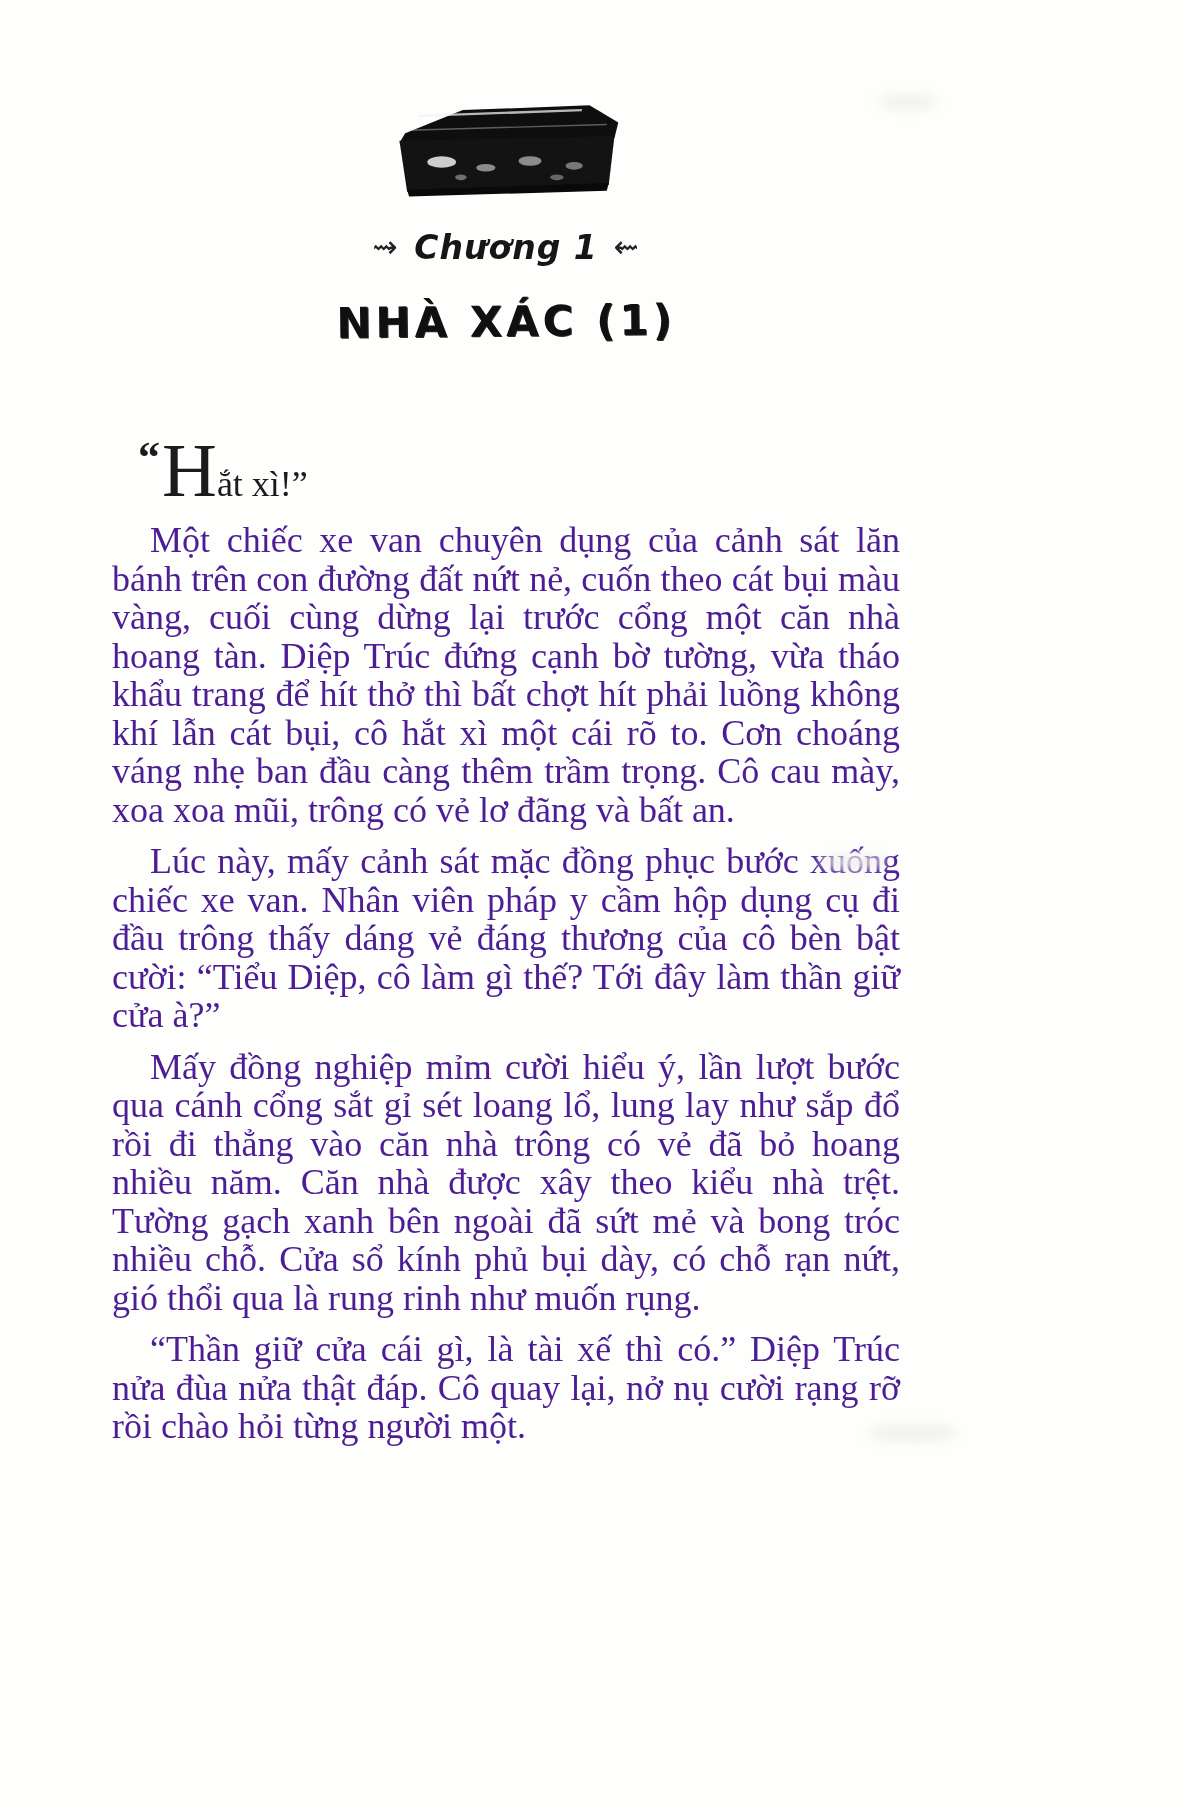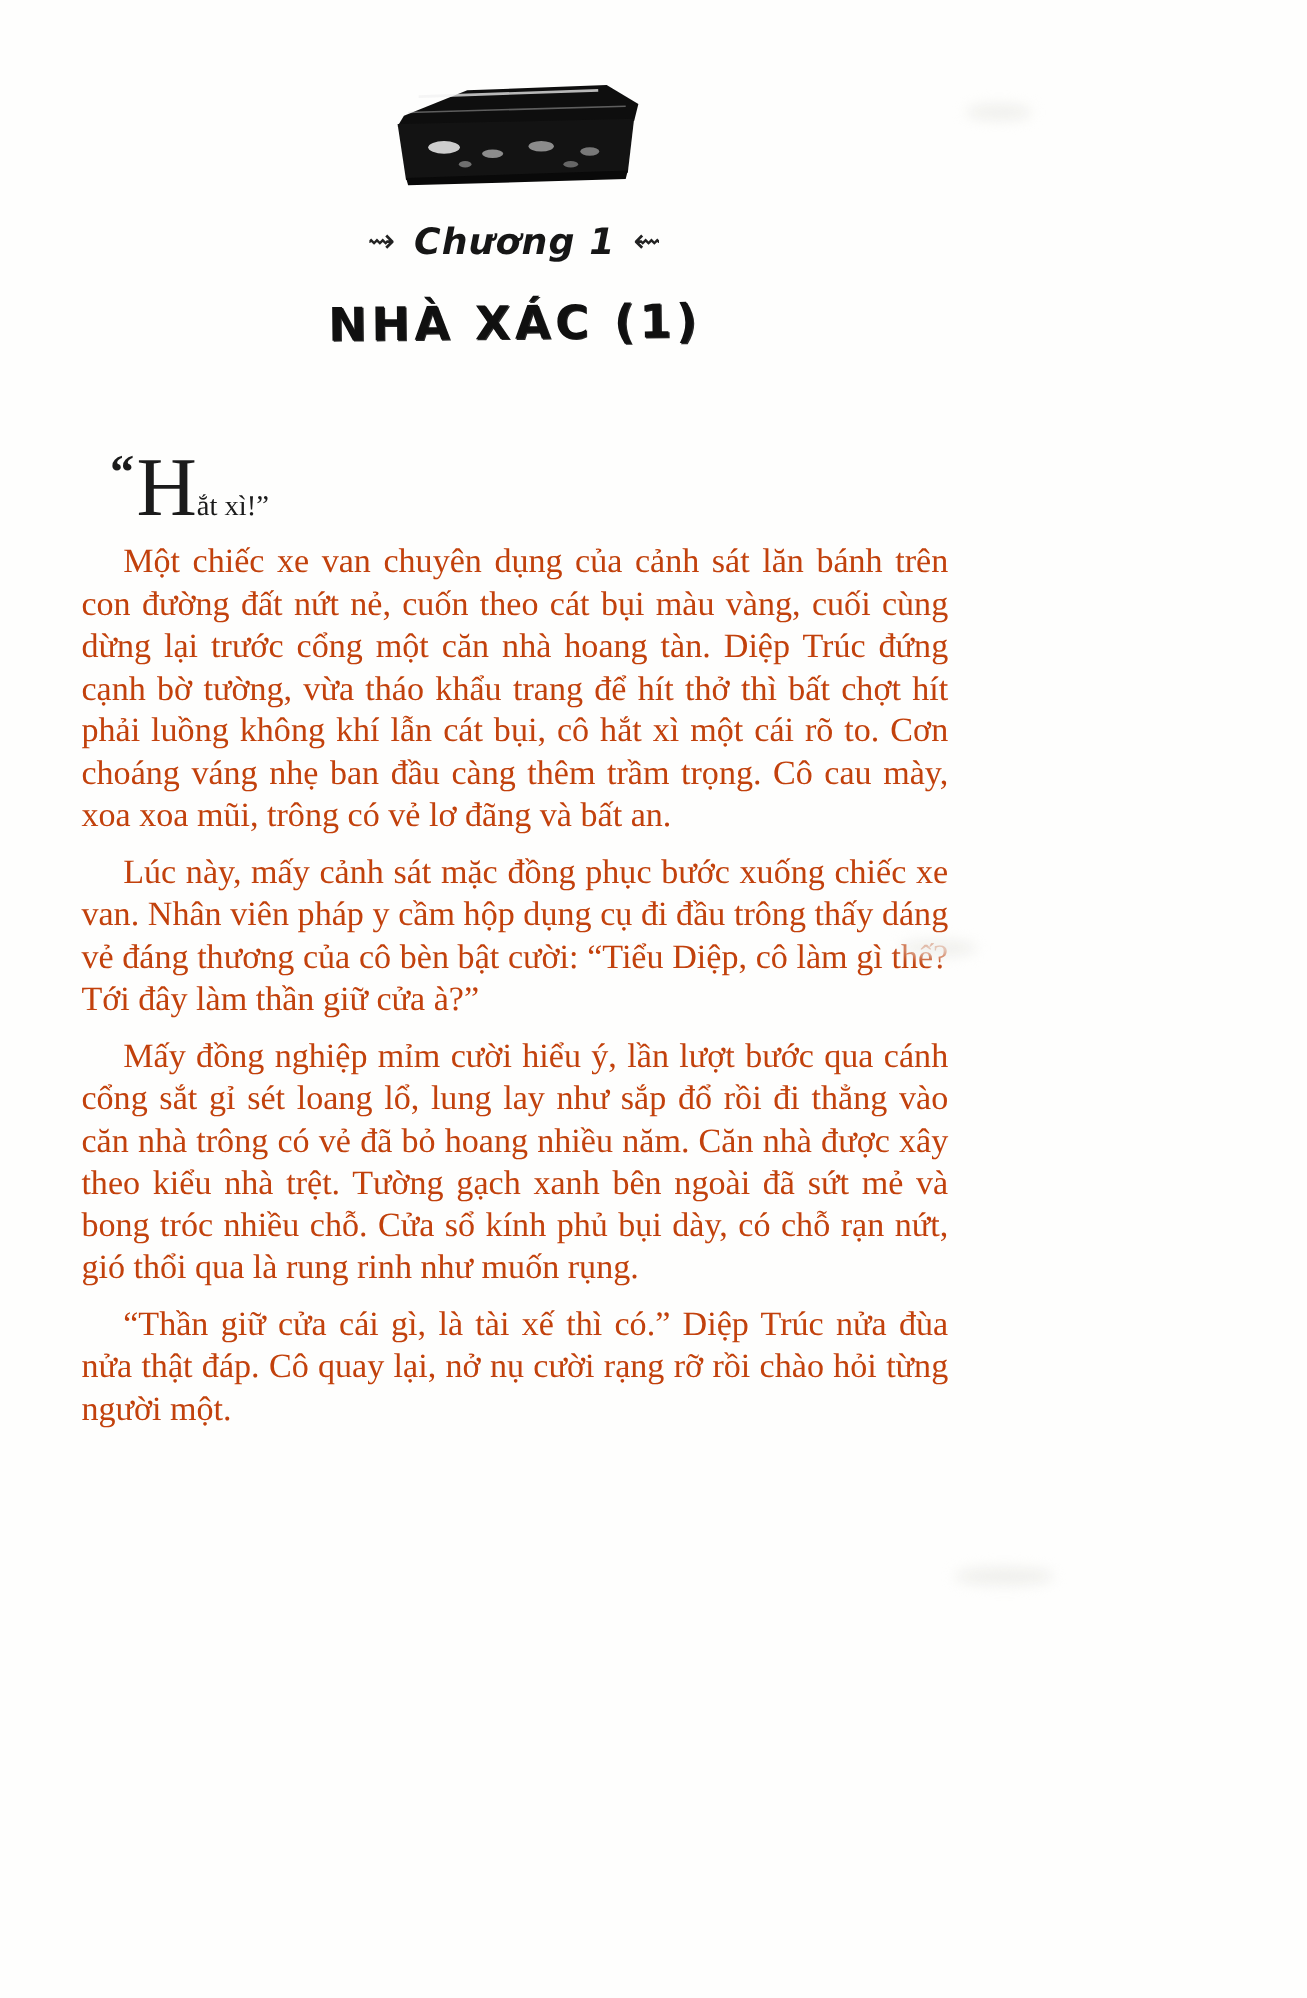--- a/index.html
+++ b/index.html
@@ -23,22 +23,22 @@
     background: #efefec;
     border-radius: 50%;
     filter: blur(6px);
   }
   .smudge-1 { width: 60px; height: 14px; right: 250px; top: 95px; }
   .smudge-2 { width: 90px; height: 16px; right: 230px; top: 1425px; }
   .smudge-3 { width: 70px; height: 14px; right: 300px; top: 855px; }
 
   .content {
     width: 788px;
-    margin-left: 74px;
-    padding-top: 70px;
+    margin-left: 112px;
+    padding-top: 98px;
   }
 
   .illustration-wrap {
     text-align: center;
     margin-bottom: 26px;
     height: 104px;
   }
 
   .chapter-line {
     text-align: center;
@@ -82,31 +82,31 @@
     font-weight: bold;
     vertical-align: 24px;
     letter-spacing: 2px;
   }
   .drop-cap {
     font-size: 76px;
     line-height: 62px;
     font-weight: normal;
   }
   .opening-rest {
-    font-size: 26px;
+    font-size: 36px;
     text-align: right;
   }
 
   .body-para {
-    font-size: 31px;
+    font-size: 36px;
     line-height: 38.5px;
     text-align: justify;
     text-indent: 38px;
     margin-bottom: 13px;
-    color: #c2410c;
+    color: #4c1d95;
   }
 </style>
 </head>
 <body>
 
 <div class="page">
   <div class="scan-smudge smudge-1"></div>
   <div class="scan-smudge smudge-2"></div>
   <div class="scan-smudge smudge-3"></div>
 

